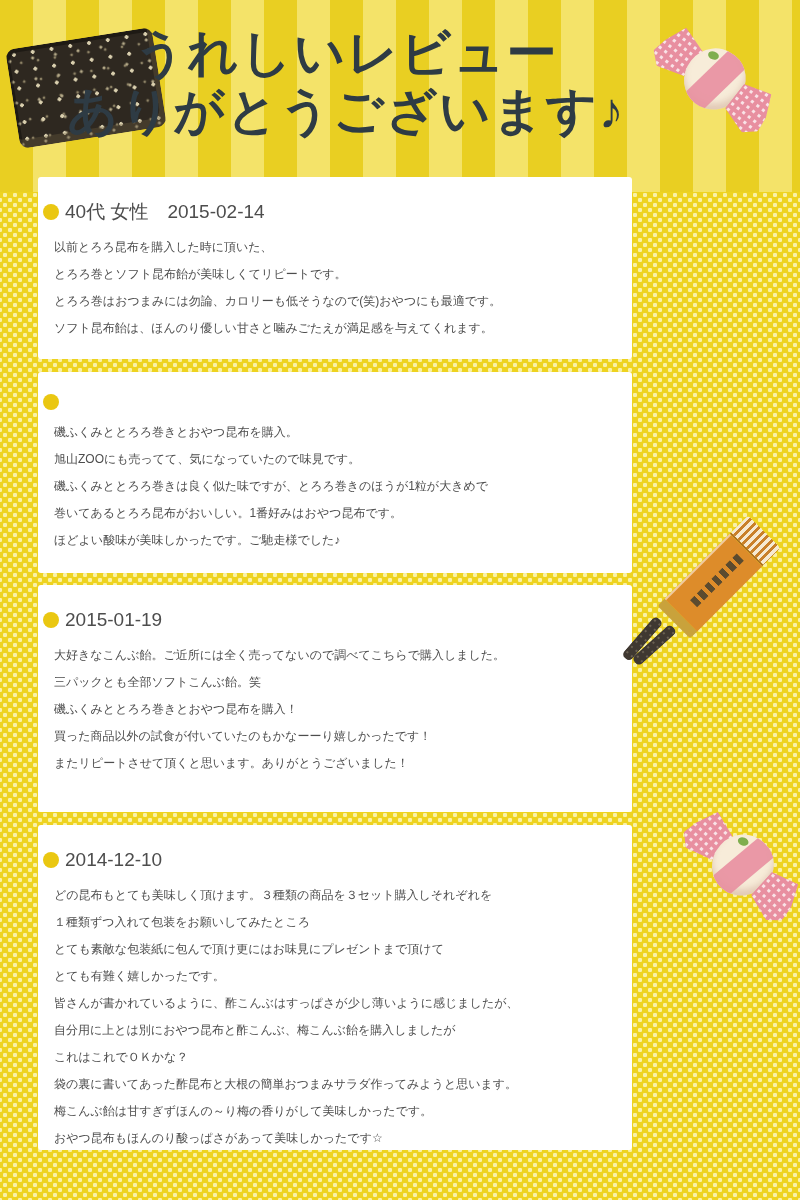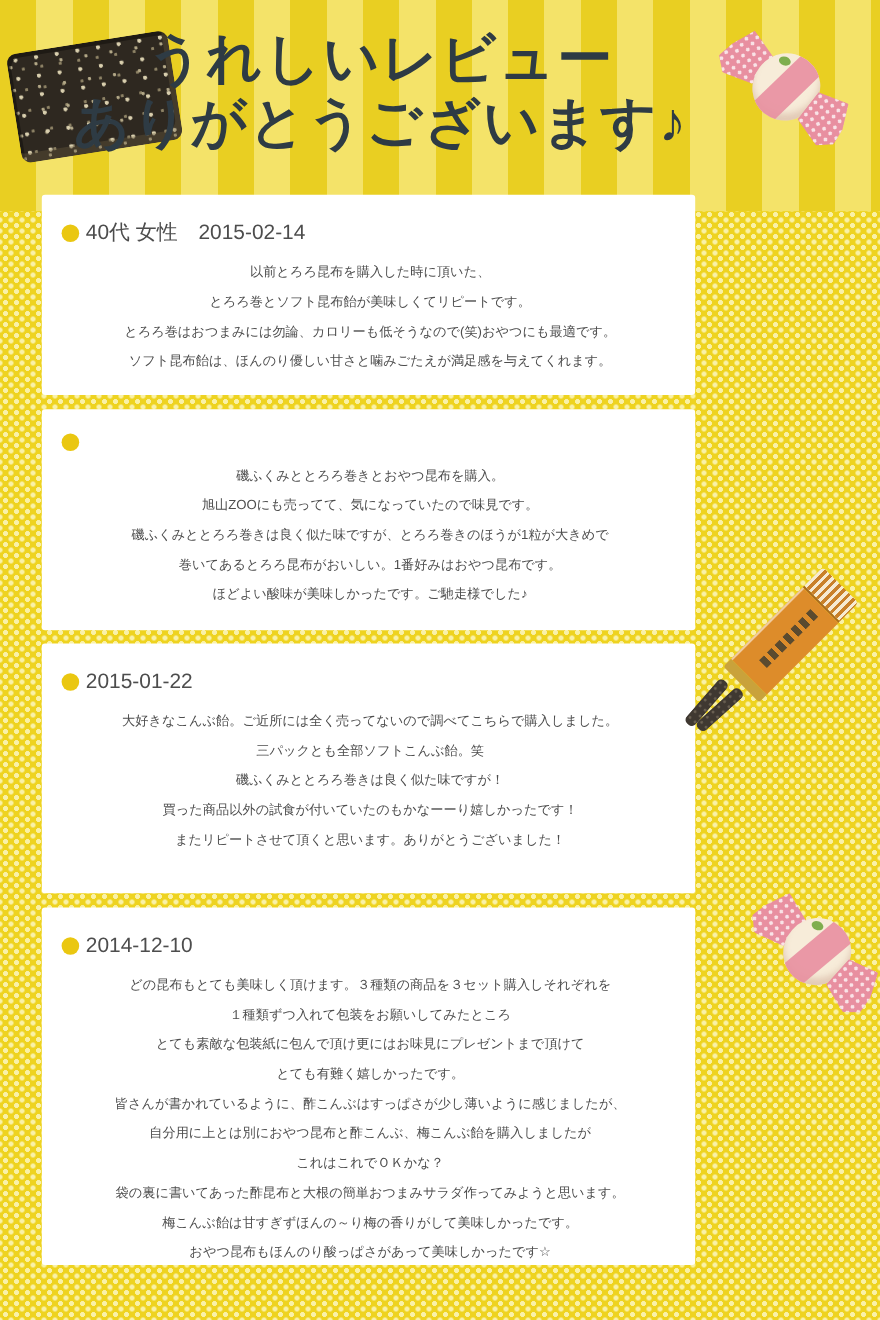--- a/index.html
+++ b/index.html
@@ -35,23 +35,22 @@
     z-index:2;
   }
 
   
   #reviews-list{position:absolute;inset:0;z-index:3;}
   .review-card{
     position:absolute;left:38px;width:594px;
     background:var(--card-bg,#ffffff);
     border-radius:3px;
     box-sizing:border-box;
-    padding:22px 26px 0 29px;
+    padding:22px 26px 0 16px;
     overflow:hidden;
-    text-align:center;
   }
   .review-card:nth-of-type(1){top:177px;height:182px;}
   .review-card:nth-of-type(2){top:372px;height:201px;}
   .review-card:nth-of-type(3){top:585px;height:227px;}
   .review-card:nth-of-type(4){top:825px;height:325px;}
 
   .meta{
     display:flex;align-items:center;gap:6px;
     margin-left:-11px;margin-bottom:9px;
     font-size:19px;line-height:26px;
@@ -183,26 +182,26 @@
         <div class="line">旭山ZOOにも売ってて、気になっていたので味見です。</div>
         <div class="line">磯ふくみととろろ巻きは良く似た味ですが、とろろ巻きのほうが1粒が大きめで</div>
         <div class="line">巻いてあるとろろ昆布がおいしい。1番好みはおやつ昆布です。</div>
         <div class="line">ほどよい酸味が美味しかったです。ご馳走様でした♪</div>
       </div>
   </section>
 
   <section class="review-card">
     <div class="meta">
       <span class="bullet"></span>
-      <span class="meta-text">2015-01-22</span>
+      <span class="meta-text">2015-01-19</span>
     </div>
     <div class="lines">
         <div class="line">大好きなこんぶ飴。ご近所には全く売ってないので調べてこちらで購入しました。</div>
         <div class="line">三パックとも全部ソフトこんぶ飴。笑</div>
-        <div class="line">磯ふくみととろろ巻きは良く似た味ですが！</div>
+        <div class="line">磯ふくみととろろ巻きとおやつ昆布を購入！</div>
         <div class="line">買った商品以外の試食が付いていたのもかなーーり嬉しかったです！</div>
         <div class="line">またリピートさせて頂くと思います。ありがとうございました！</div>
       </div>
   </section>
 
   <section class="review-card">
     <div class="meta">
       <span class="bullet"></span>
       <span class="meta-text">2014-12-10</span>
     </div>

